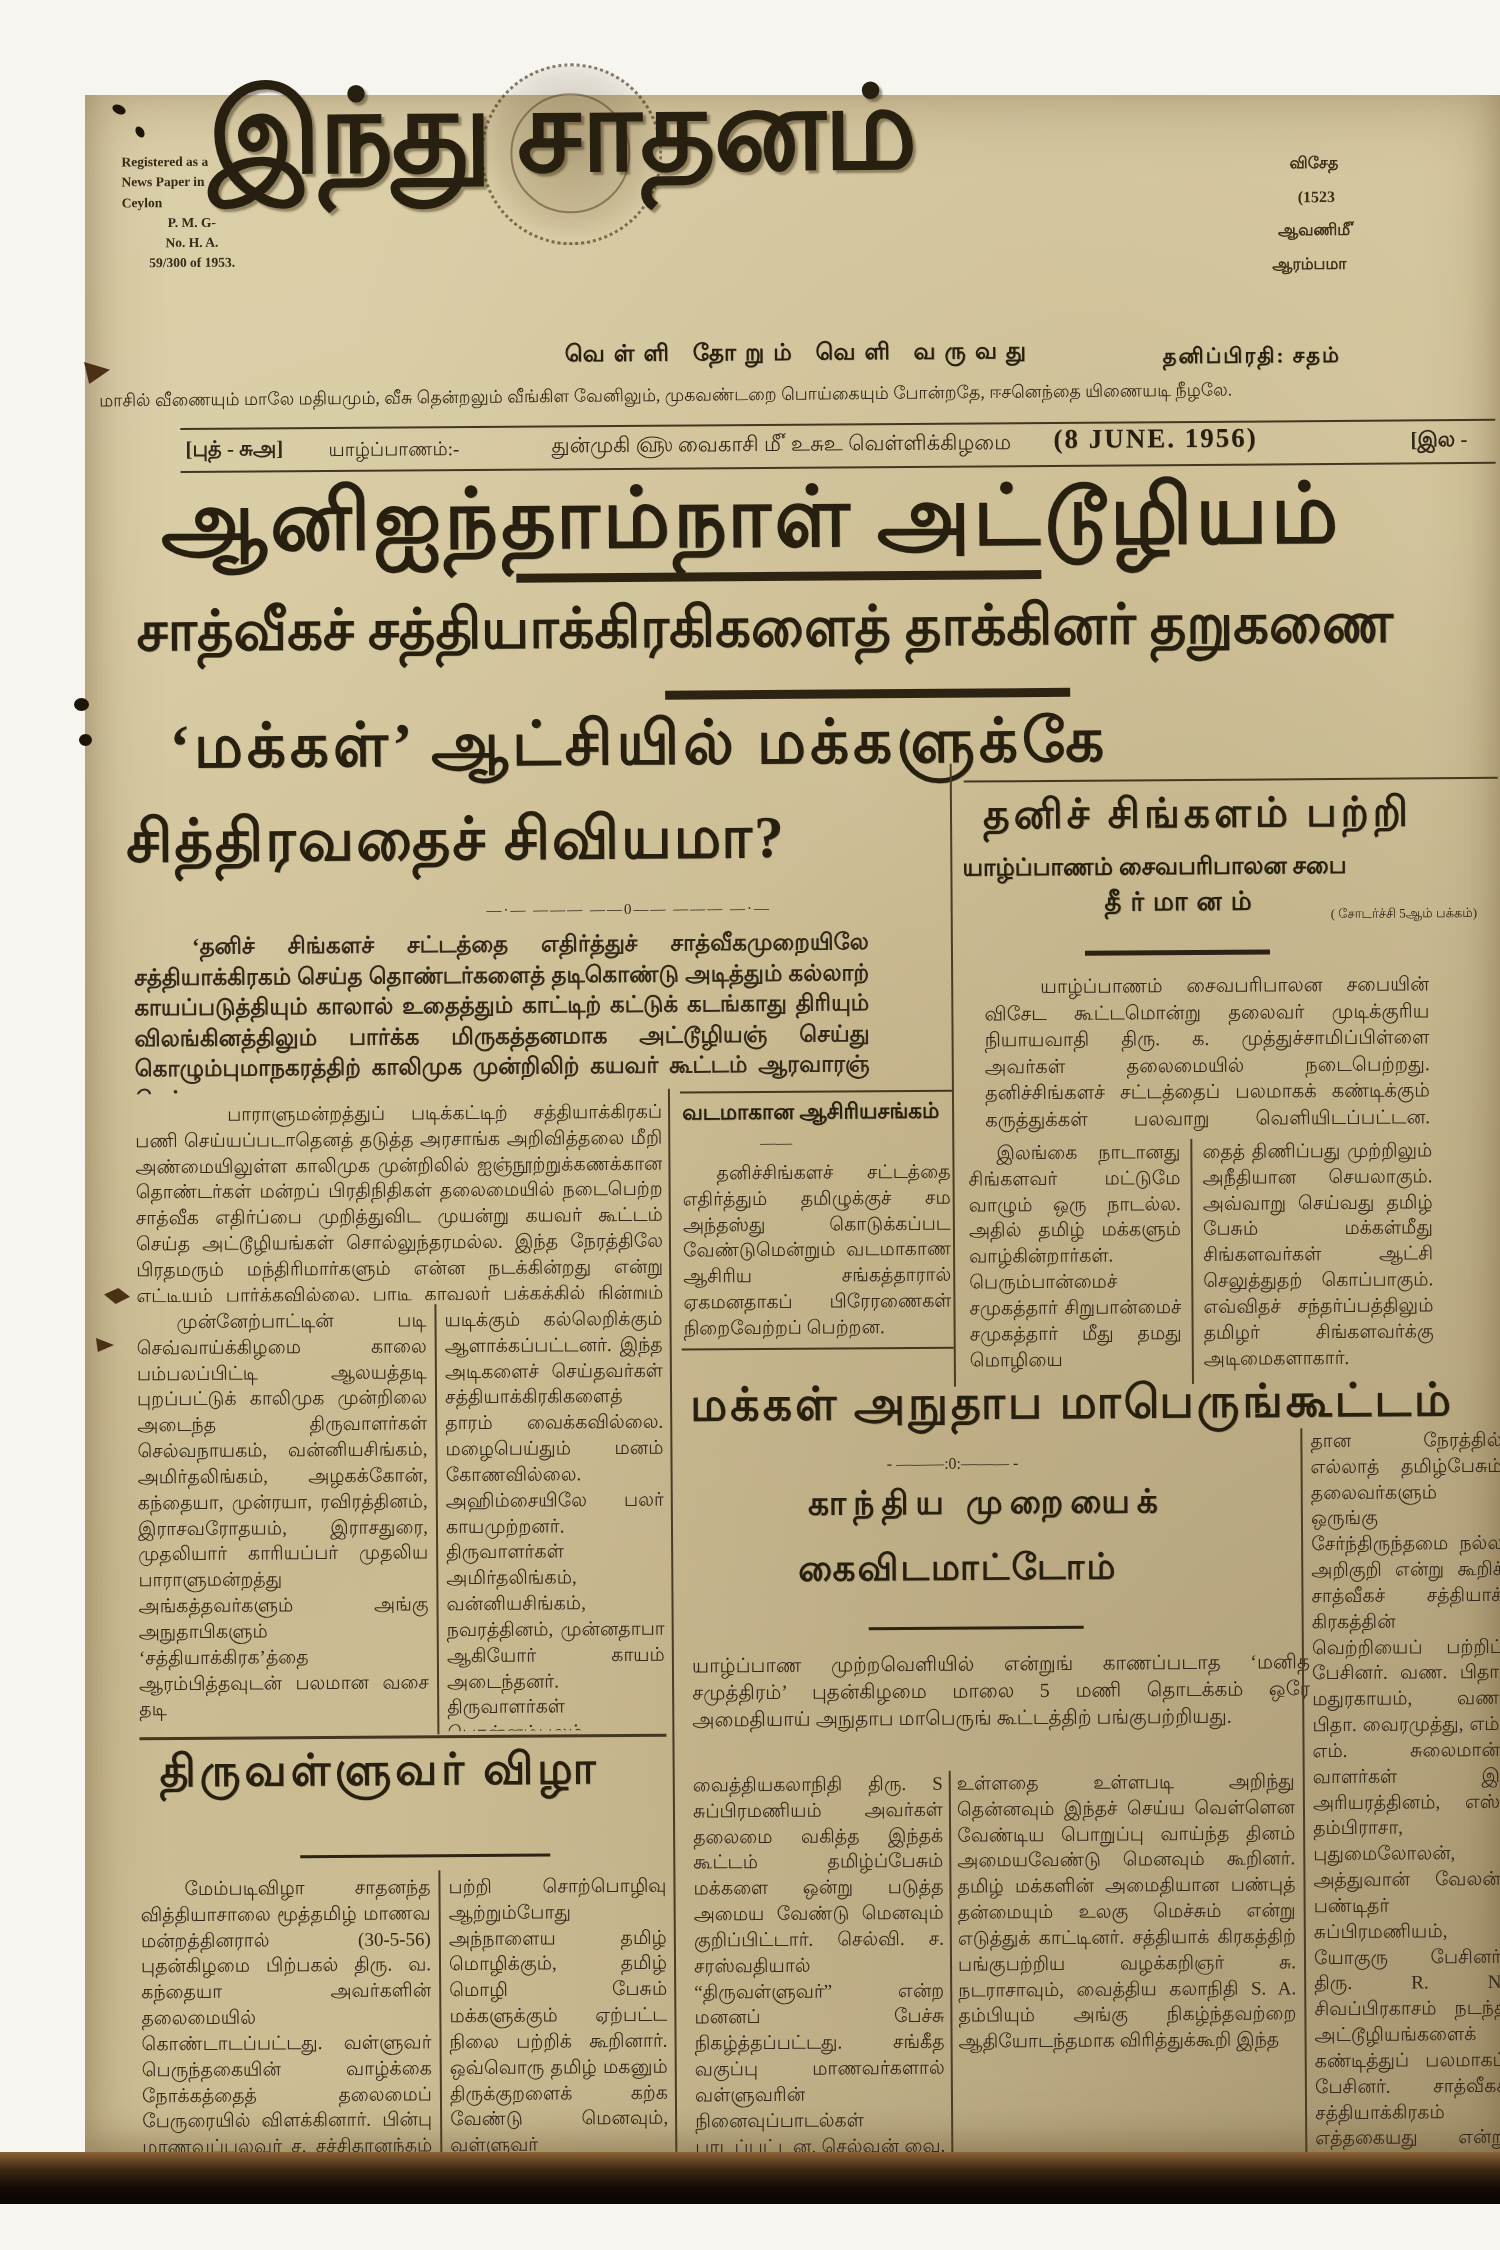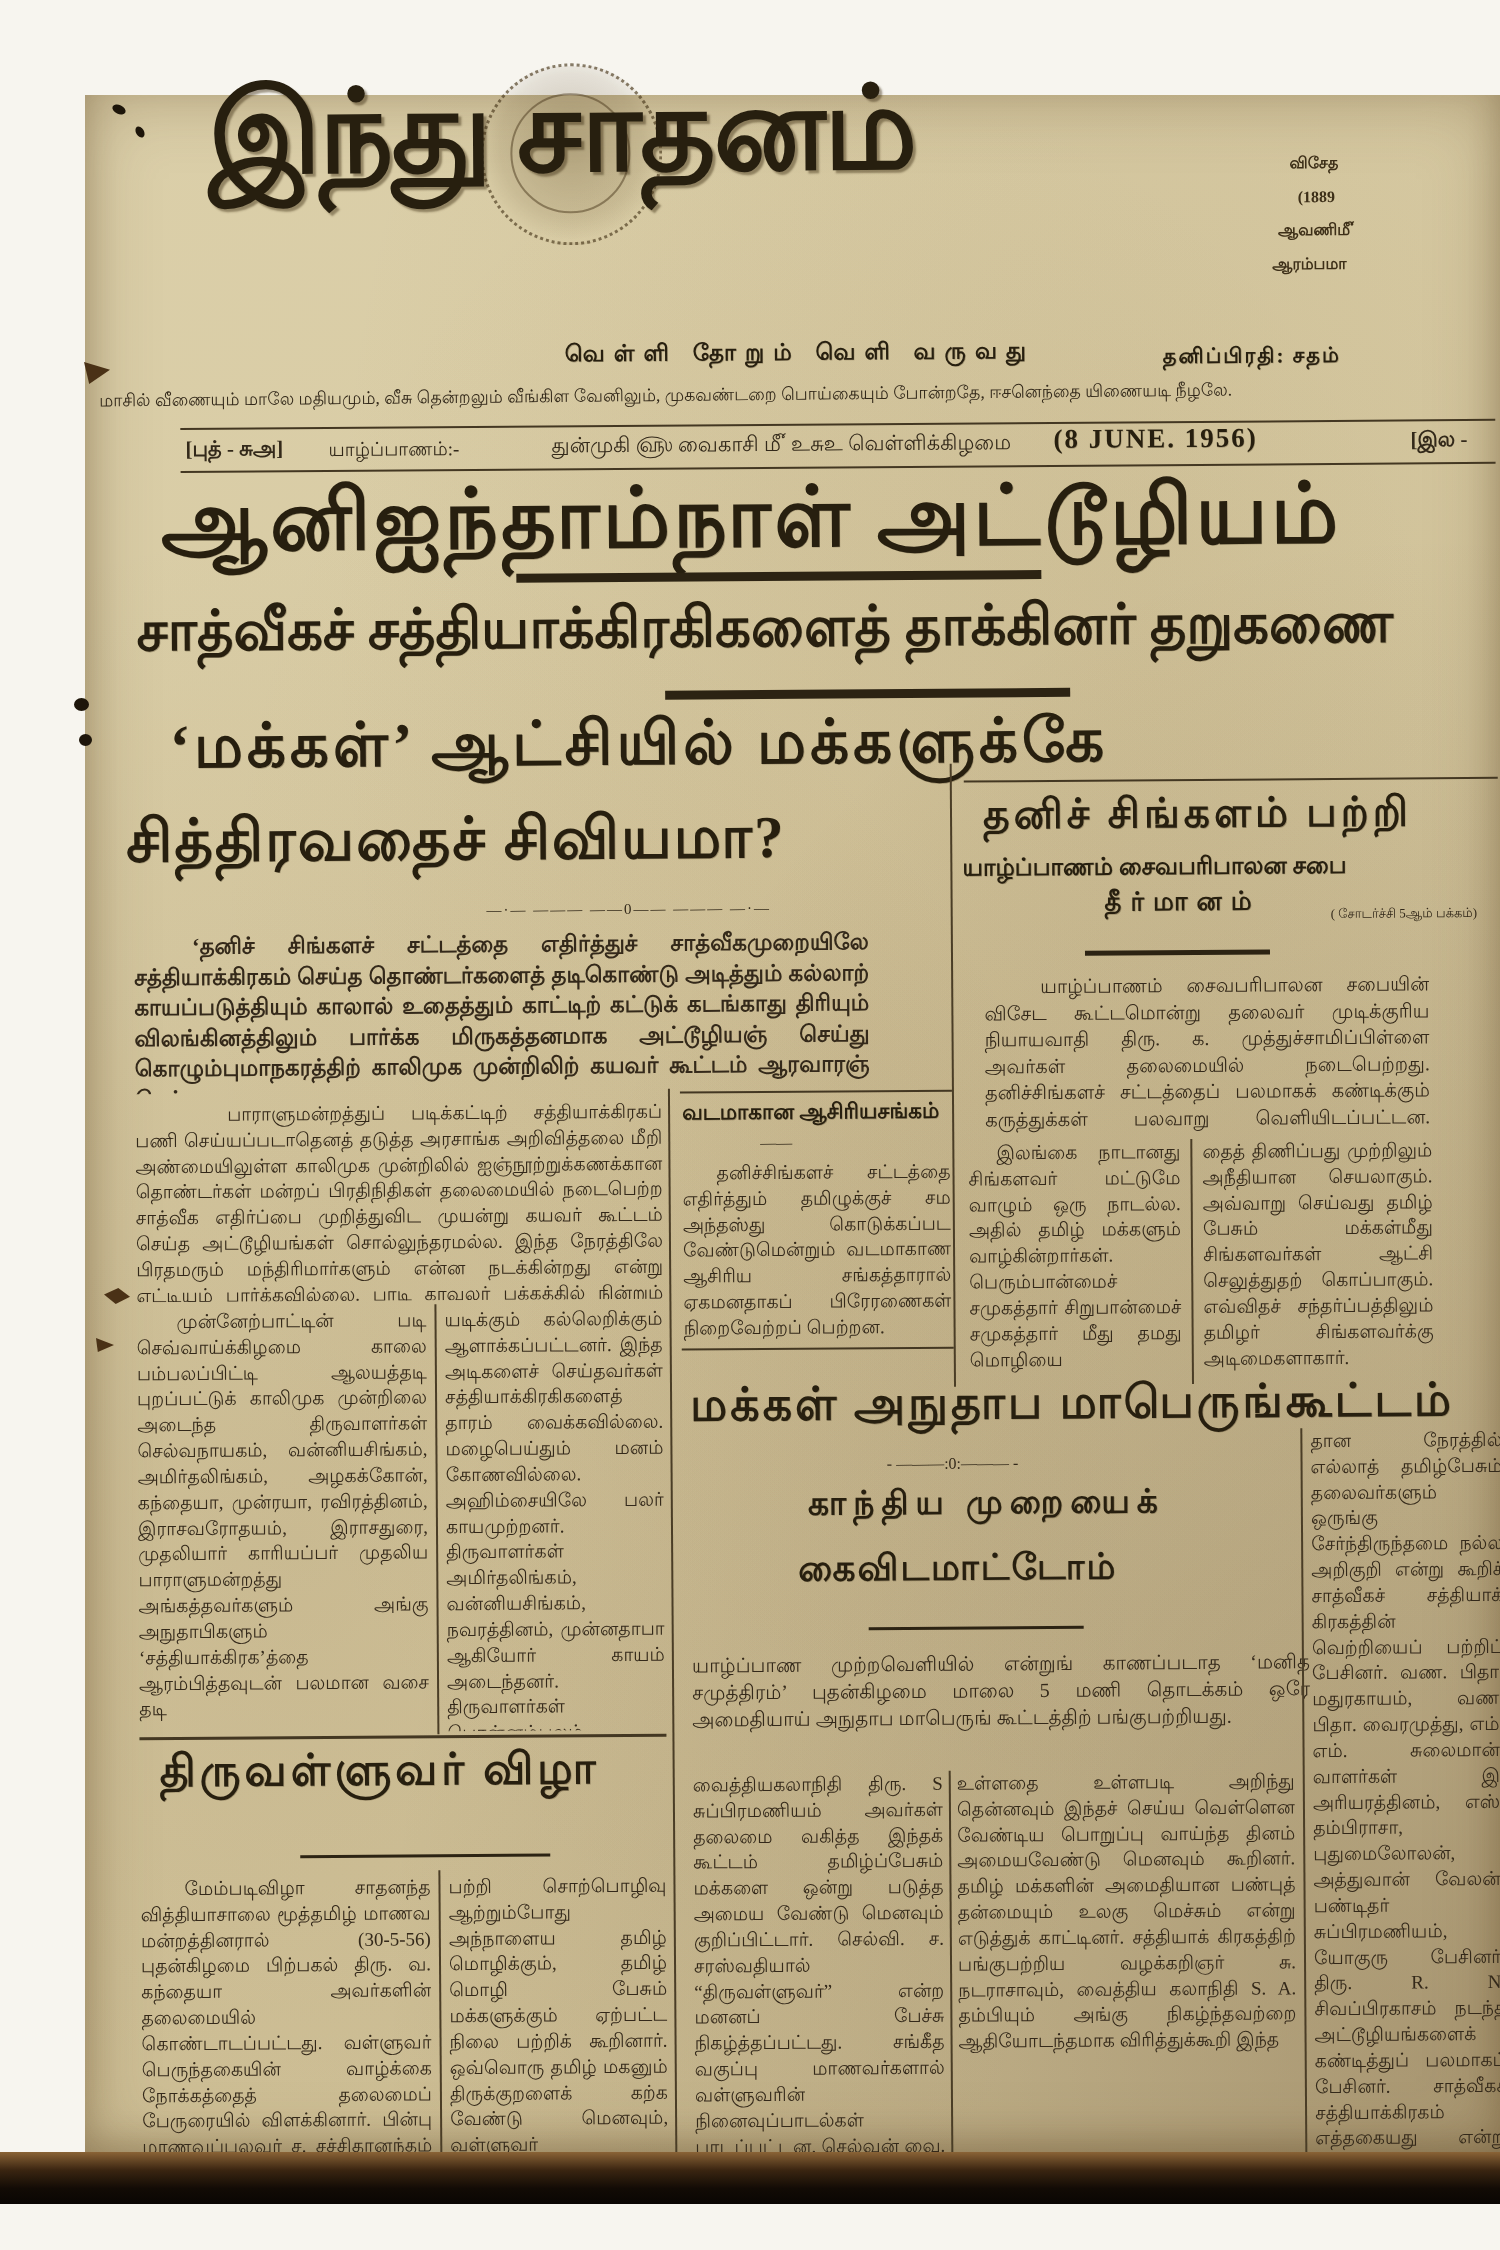--- a/index.html
+++ b/index.html
@@ -43,26 +43,34 @@
 <body>
 
 <div id="stage">
   <div id="paper"></div>
 
   <div id="page">
 
     <div class="abs emblem" style="left:487px;top:62px;width:176px;height:176px;"></div>
     <div class="abs emblem-inner" style="left:517px;top:92px;width:116px;height:116px;"></div>
 
+    <div class="abs" style="left:128px;top:148px;width:140px;font-size:13.5px;font-weight:bold;color:#352a16;line-height:1.5;">
+      <div>Registered as a</div>
+      <div>News Paper in</div>
+      <div>Ceylon</div>
+      <div class="center">P. M. G-</div>
+      <div class="center">No. H. A.</div>
+      <div class="center">59/300 of 1953.</div>
+    </div>
 
     <div class="abs hl nowrap" style="left:215px;top:55px;width:1000px;font-size:116px;line-height:1.3;letter-spacing:-2px;text-shadow:3px 3px 2px rgba(60,45,18,.45);">இந்து சாதனம்</div>
 
     <div class="abs" style="left:1278px;top:150px;width:180px;font-size:16px;font-weight:bold;color:#3d2f18;line-height:2.1;">
       <div style="padding-left:18px;">விசேத</div>
-      <div style="padding-left:26px;">(1889</div>
+      <div style="padding-left:26px;">(1523</div>
       <div style="padding-left:6px;">ஆவணி௴</div>
       <div>ஆரம்பமா</div>
     </div>
 
     <div class="abs hl nowrap" style="left:570px;top:340px;font-size:23px;letter-spacing:9px;">வெள்ளி தோறும் வெளி வருவது</div>
     <div class="abs hl nowrap" style="left:1168px;top:347px;font-size:21px;letter-spacing:2px;">தனிப்பிரதி: சதம்</div>
 
     <div class="abs ink nowrap" style="left:104px;top:384px;width:1396px;font-size:17.5px;overflow:hidden;transform:rotate(-0.15deg);">மாசில் வீணையும் மாலே மதியமும், வீசு தென்றலும் வீங்கிள வேனிலும், முகவண்டறை பொய்கையும் போன்றதே, ஈசனெந்தை யிணையடி நீழலே.</div>
 
     <div class="abs hr" style="left:185px;top:424px;width:1315px;"></div>

